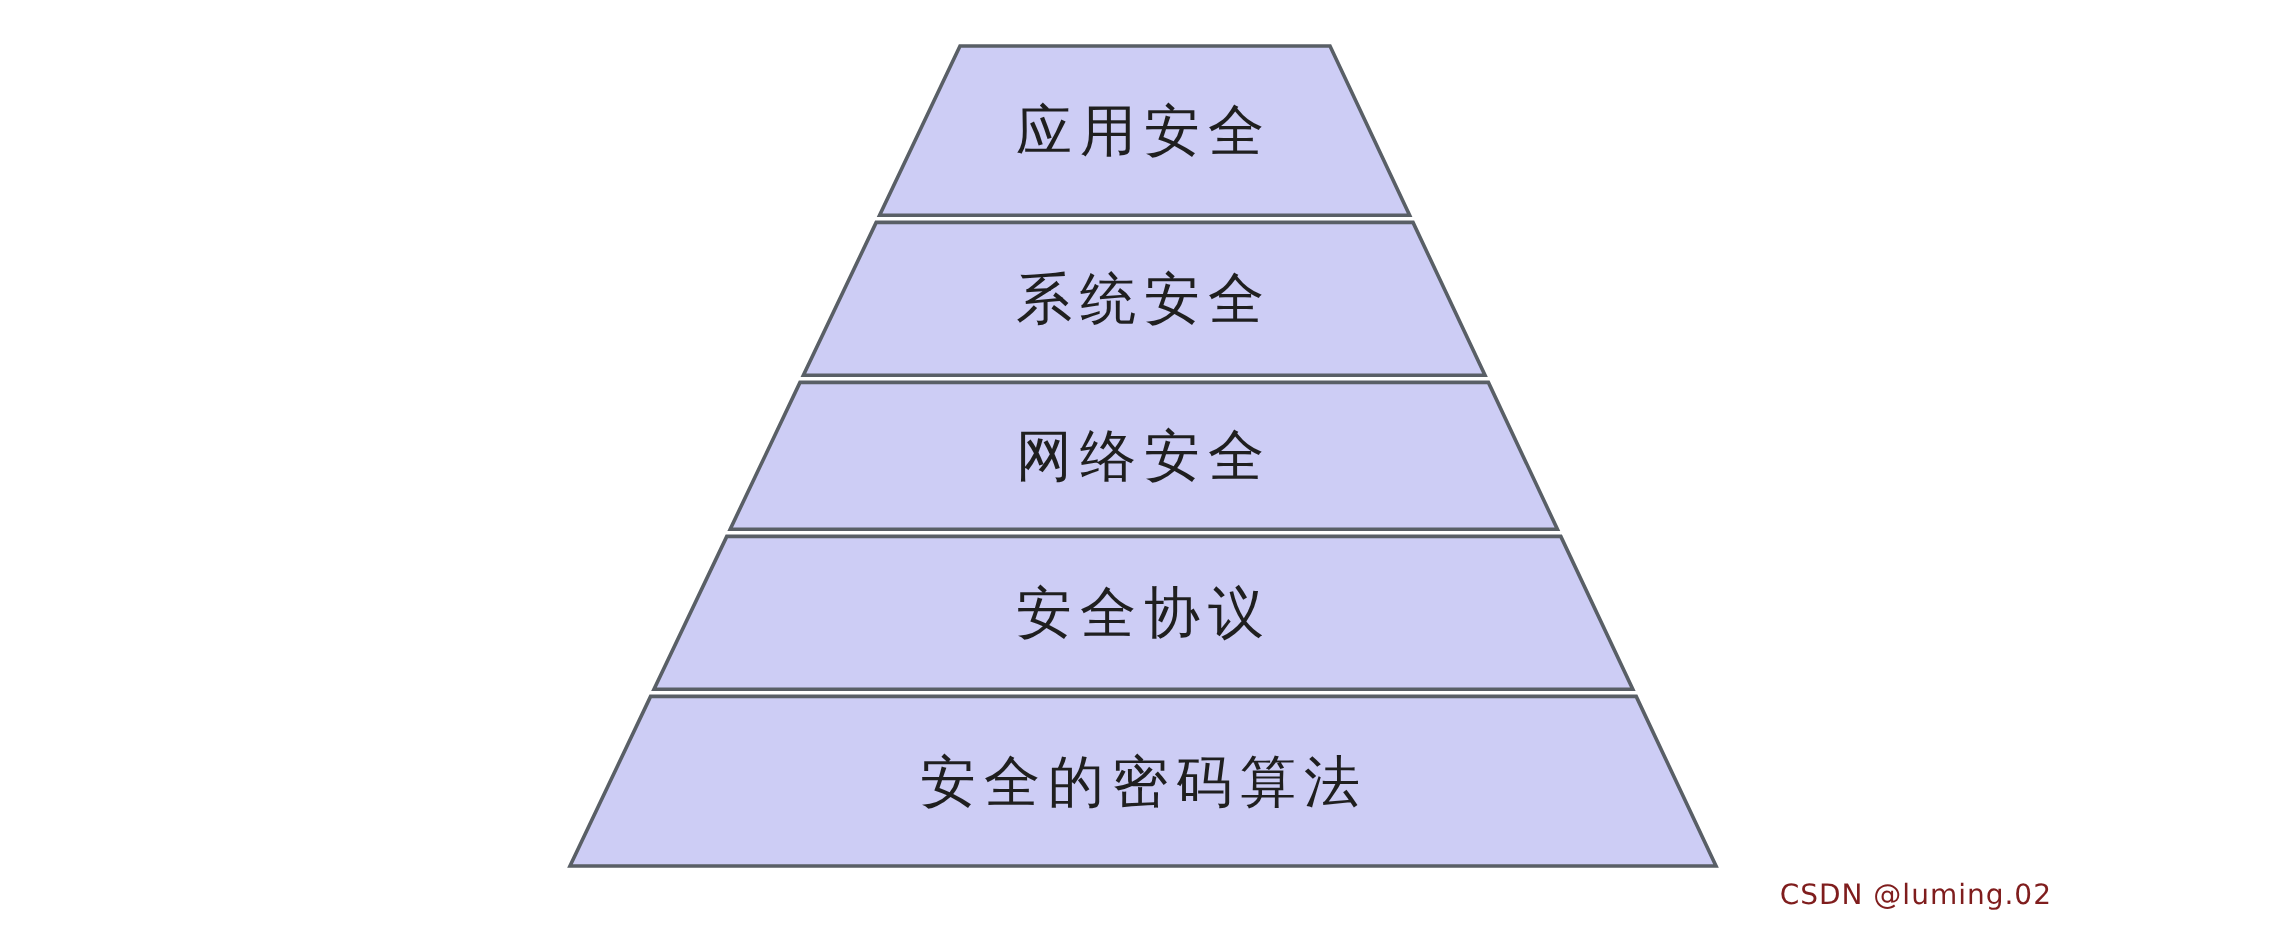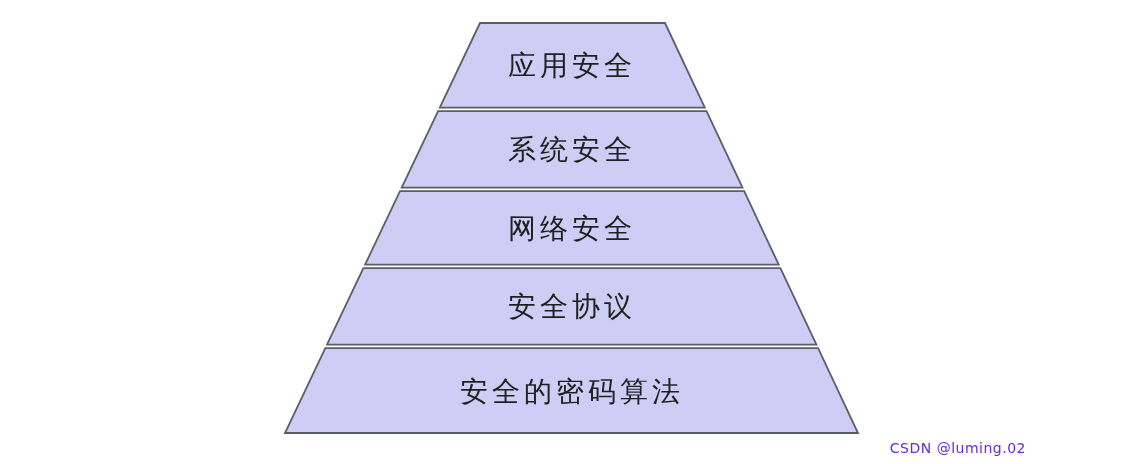--- a/index.html
+++ b/index.html
@@ -47,14 +47,14 @@
       <text x="572" y="67.3" text-anchor="middle" dominant-baseline="middle" fill="#1f1f1f" class="layer-label">应用安全</text>
       <polygon points="438.1,111.2 706.5,111.2 742.5,187.6 401.7,187.6" fill="#cdcdf5" stroke="#595f66" stroke-width="1.8"></polygon>
       <text x="572" y="151.4" text-anchor="middle" dominant-baseline="middle" fill="#1f1f1f" class="layer-label">系统安全</text>
       <polygon points="400.0,191.2 744.2,191.2 778.7,264.6 365.1,264.6" fill="#cdcdf5" stroke="#595f66" stroke-width="1.8"></polygon>
       <text x="572" y="229.9" text-anchor="middle" dominant-baseline="middle" fill="#1f1f1f" class="layer-label">网络安全</text>
       <polygon points="363.4,268.2 780.4,268.2 816.4,344.6 327.0,344.6" fill="#cdcdf5" stroke="#595f66" stroke-width="1.8"></polygon>
       <text x="572" y="308.4" text-anchor="middle" dominant-baseline="middle" fill="#1f1f1f" class="layer-label">安全协议</text>
       <polygon points="325.3,348.2 818.1,348.2 858.0,433 285.0,433" fill="#cdcdf5" stroke="#595f66" stroke-width="1.8"></polygon>
       <text x="572" y="392.6" text-anchor="middle" dominant-baseline="middle" fill="#1f1f1f" class="layer-label">安全的密码算法</text>
     </svg>
-  <div class="watermark" style="color: #6d28d9;">CSDN @luming.02</div>
+  <div class="watermark" style="color: #7f1d1d;">CSDN @luming.02</div>
 </div>
 
 </body></html>

